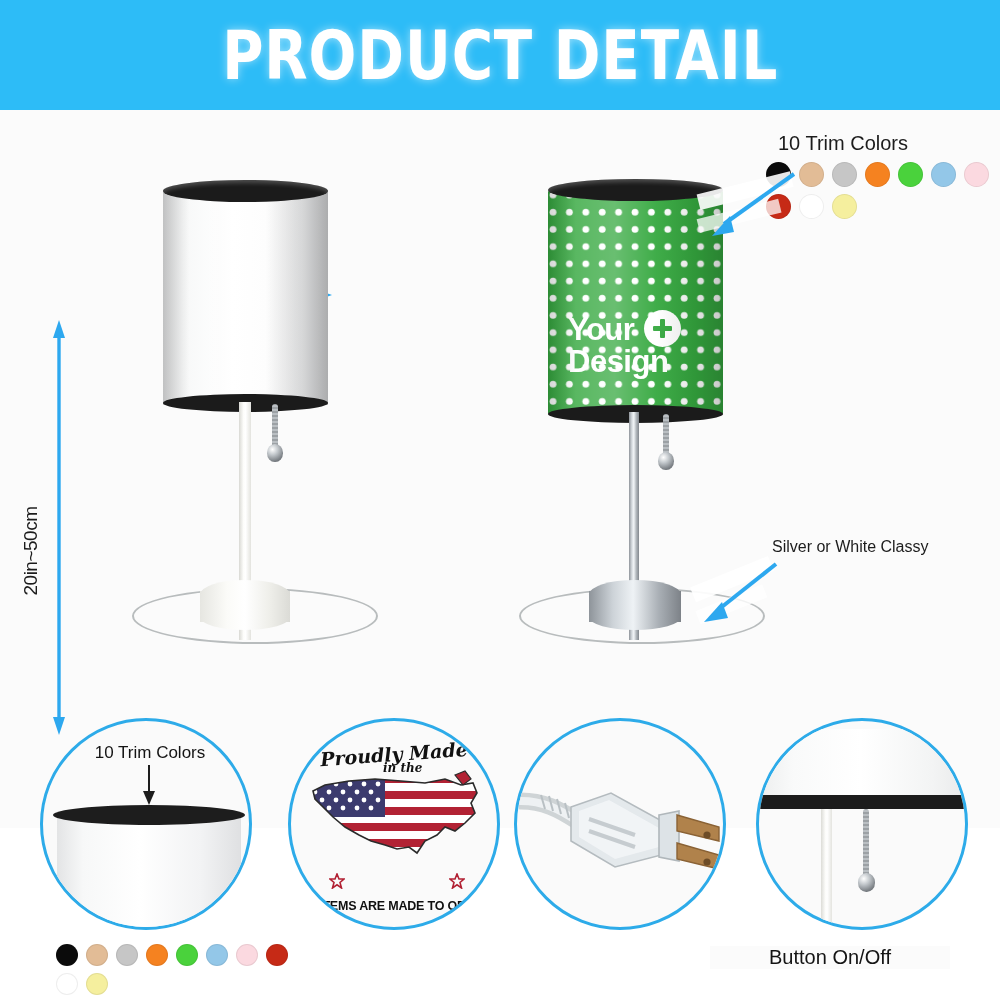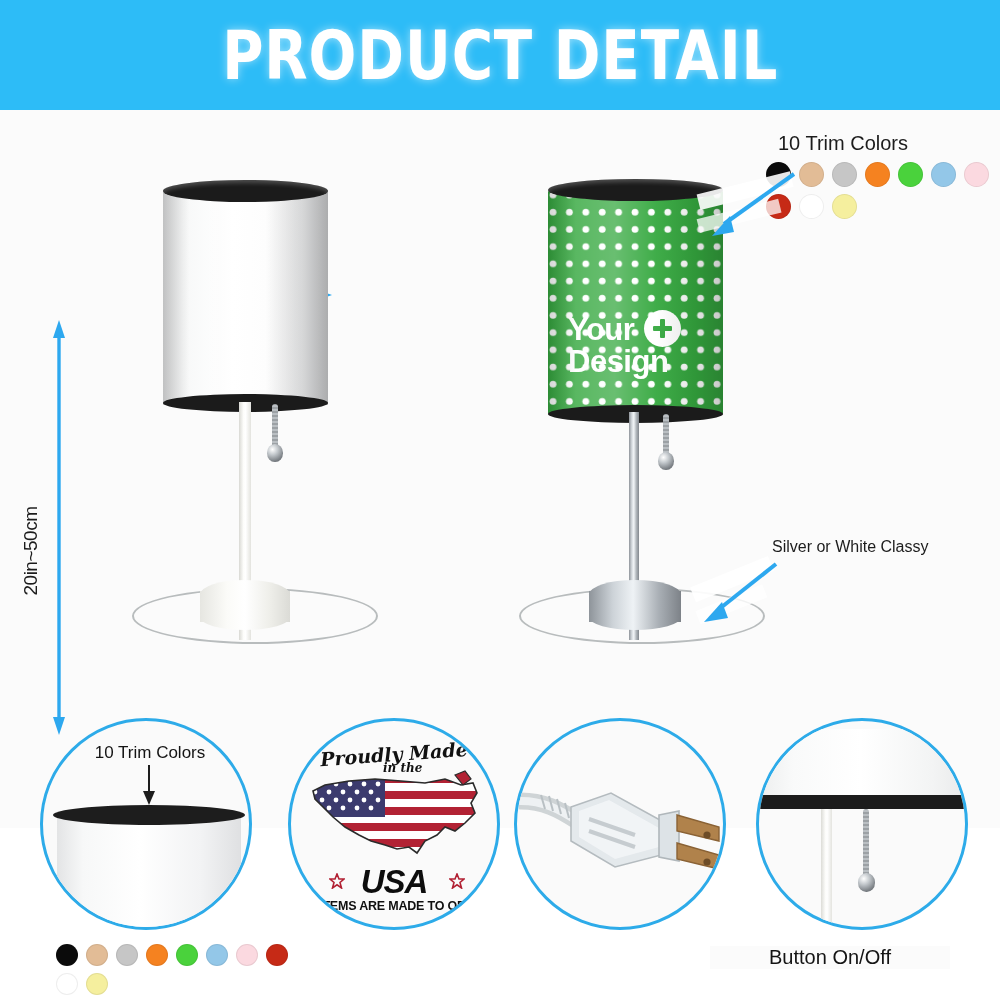--- a/index.html
+++ b/index.html
@@ -383,21 +383,20 @@
             <circle cx="38" cy="39" r="2.4"></circle>
           <circle cx="52" cy="39" r="2.4"></circle>
             <circle cx="66" cy="39" r="2.4"></circle>
         </g>
       </g>
       <path d="M8,22 L20,16 L44,12 L70,10 L96,12 L120,14 L140,10 L156,16 L168,14 L172,24
                L166,34 L170,44 L160,54 L150,62 L140,58 L132,66 L120,72 L112,84 L104,78
                L92,80 L80,76 L66,72 L54,66 L40,58 L28,48 L18,38 L10,30 Z" fill="none" stroke="#2b2b2b" stroke-width="1.6"></path>
       <path d="M150,6 L160,2 L166,10 L158,16 Z" fill="#b22234" stroke="#2b2b2b" stroke-width="1.2"></path>
     </svg>
-    <div class="usa-big">USA</div>
     <svg class="usa-star" style="left:38px;" viewBox="0 0 16 16">
       <polygon points="8,1 10,6 15,6 11,9.5 12.5,15 8,11.8 3.5,15 5,9.5 1,6 6,6" fill="none" stroke="#b22234" stroke-width="1.6"></polygon>
     </svg>
     <svg class="usa-star" style="left:158px;" viewBox="0 0 16 16">
       <polygon points="8,1 10,6 15,6 11,9.5 12.5,15 8,11.8 3.5,15 5,9.5 1,6 6,6" fill="none" stroke="#b22234" stroke-width="1.6"></polygon>
     </svg>
     <div class="usa-foot">ALL ITEMS ARE MADE TO ORDER!</div>
   </div>
 
   <div class="feature" style="left:514px; top:718px;">

